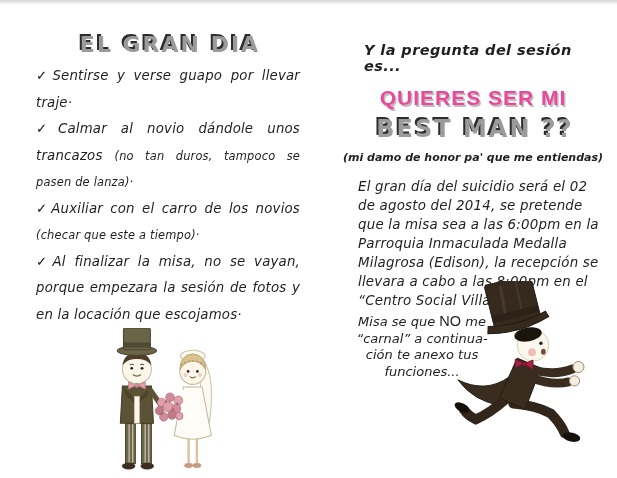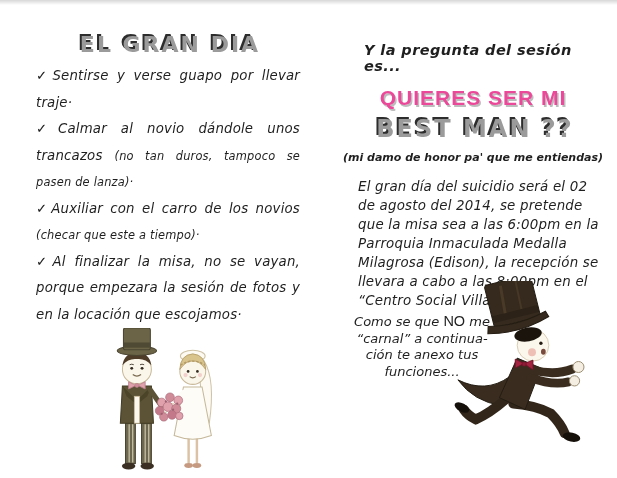--- a/index.html
+++ b/index.html
@@ -75,21 +75,21 @@
     </div>
   </div>
 
   <div class="right-panel">
     <p class="intro">Y la pregunta del sesión es...</p>
     <h2 class="q1">QUIERES SER MI</h2>
     <h2 class="q2 fancy">BEST MAN ??</h2>
     <p class="subtitle">(mi damo de honor pa' que me entiendas)</p>
     <p class="details">El gran día del suicidio será el 02 de agosto del 2014, se pretende que la misa sea a las 6:00pm en la Parroquia Inmaculada Medalla Milagrosa (Edison), la recepción se llevara a cabo a las 8:00pm en el “Centro Social Villarreal”</p>
     <p class="closing">
-      <span class="line"><span>Como se que </span><b>NO</b><span> me</span></span>
+      <span class="line"><span>Misa se que </span><b>NO</b><span> me</span></span>
       <span class="line">“carnal” a continua-</span>
       <span class="line">ción te anexo tus</span>
       <span class="line">funciones...</span>
     </p>
   </div>
 
   <svg class="couple-svg" viewBox="0 0 140 145" aria-hidden="true">
 
     <path d="M103,32 Q114,50 108,92 Q101,99 96,88 Q103,62 97,42 Z" fill="#fcfaf2" stroke="#cfc3a6" stroke-width="1"></path>
     <ellipse cx="92" cy="27" rx="12" ry="5.5" fill="#fcfaf2" stroke="#cfc3a6" stroke-width="1"></ellipse>

